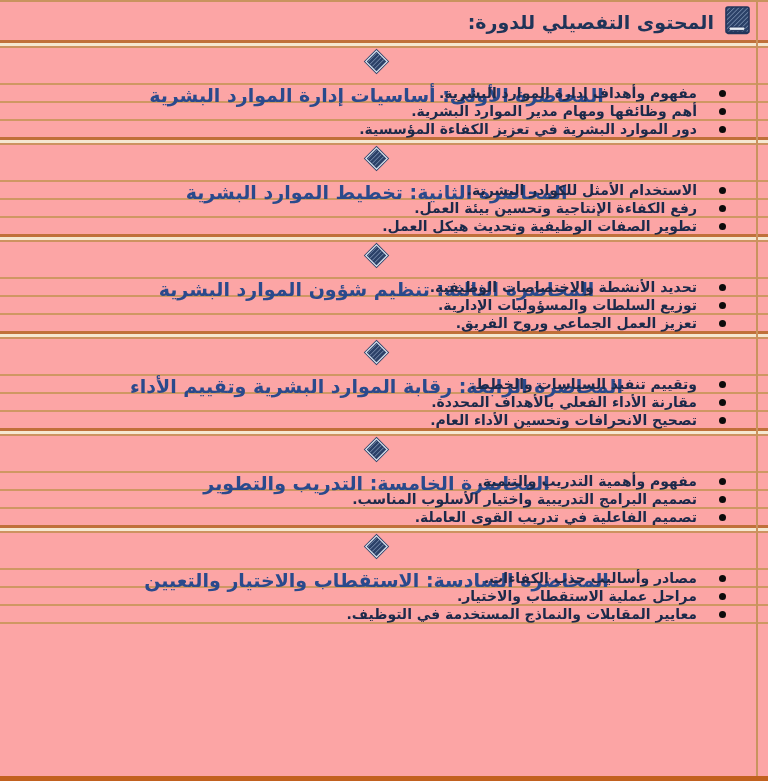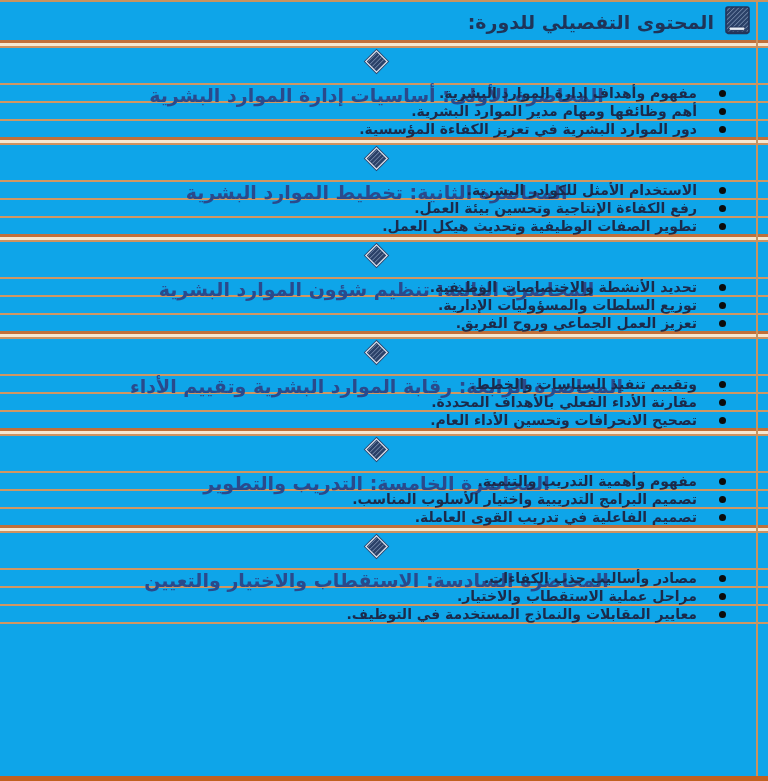--- a/index.html
+++ b/index.html
@@ -2,21 +2,21 @@
 <html lang="ar" dir="rtl"><head>
 <meta charset="utf-8">
 <style>
   html, body { margin: 0; padding: 0; background: #ffffff; }
   body { font-family: "DejaVu Sans", sans-serif; }
   .page {
     position: relative;
     width: 768px;
     height: 781px;
     margin: 0;
-    background: #0ea5e9;
+    background: #fca5a5;
     overflow: hidden;
     direction: rtl;
   }
   
   .vline {
     position: absolute;
     top: 2px;
     bottom: 5px;
     right: 10px;
     width: 2px;

